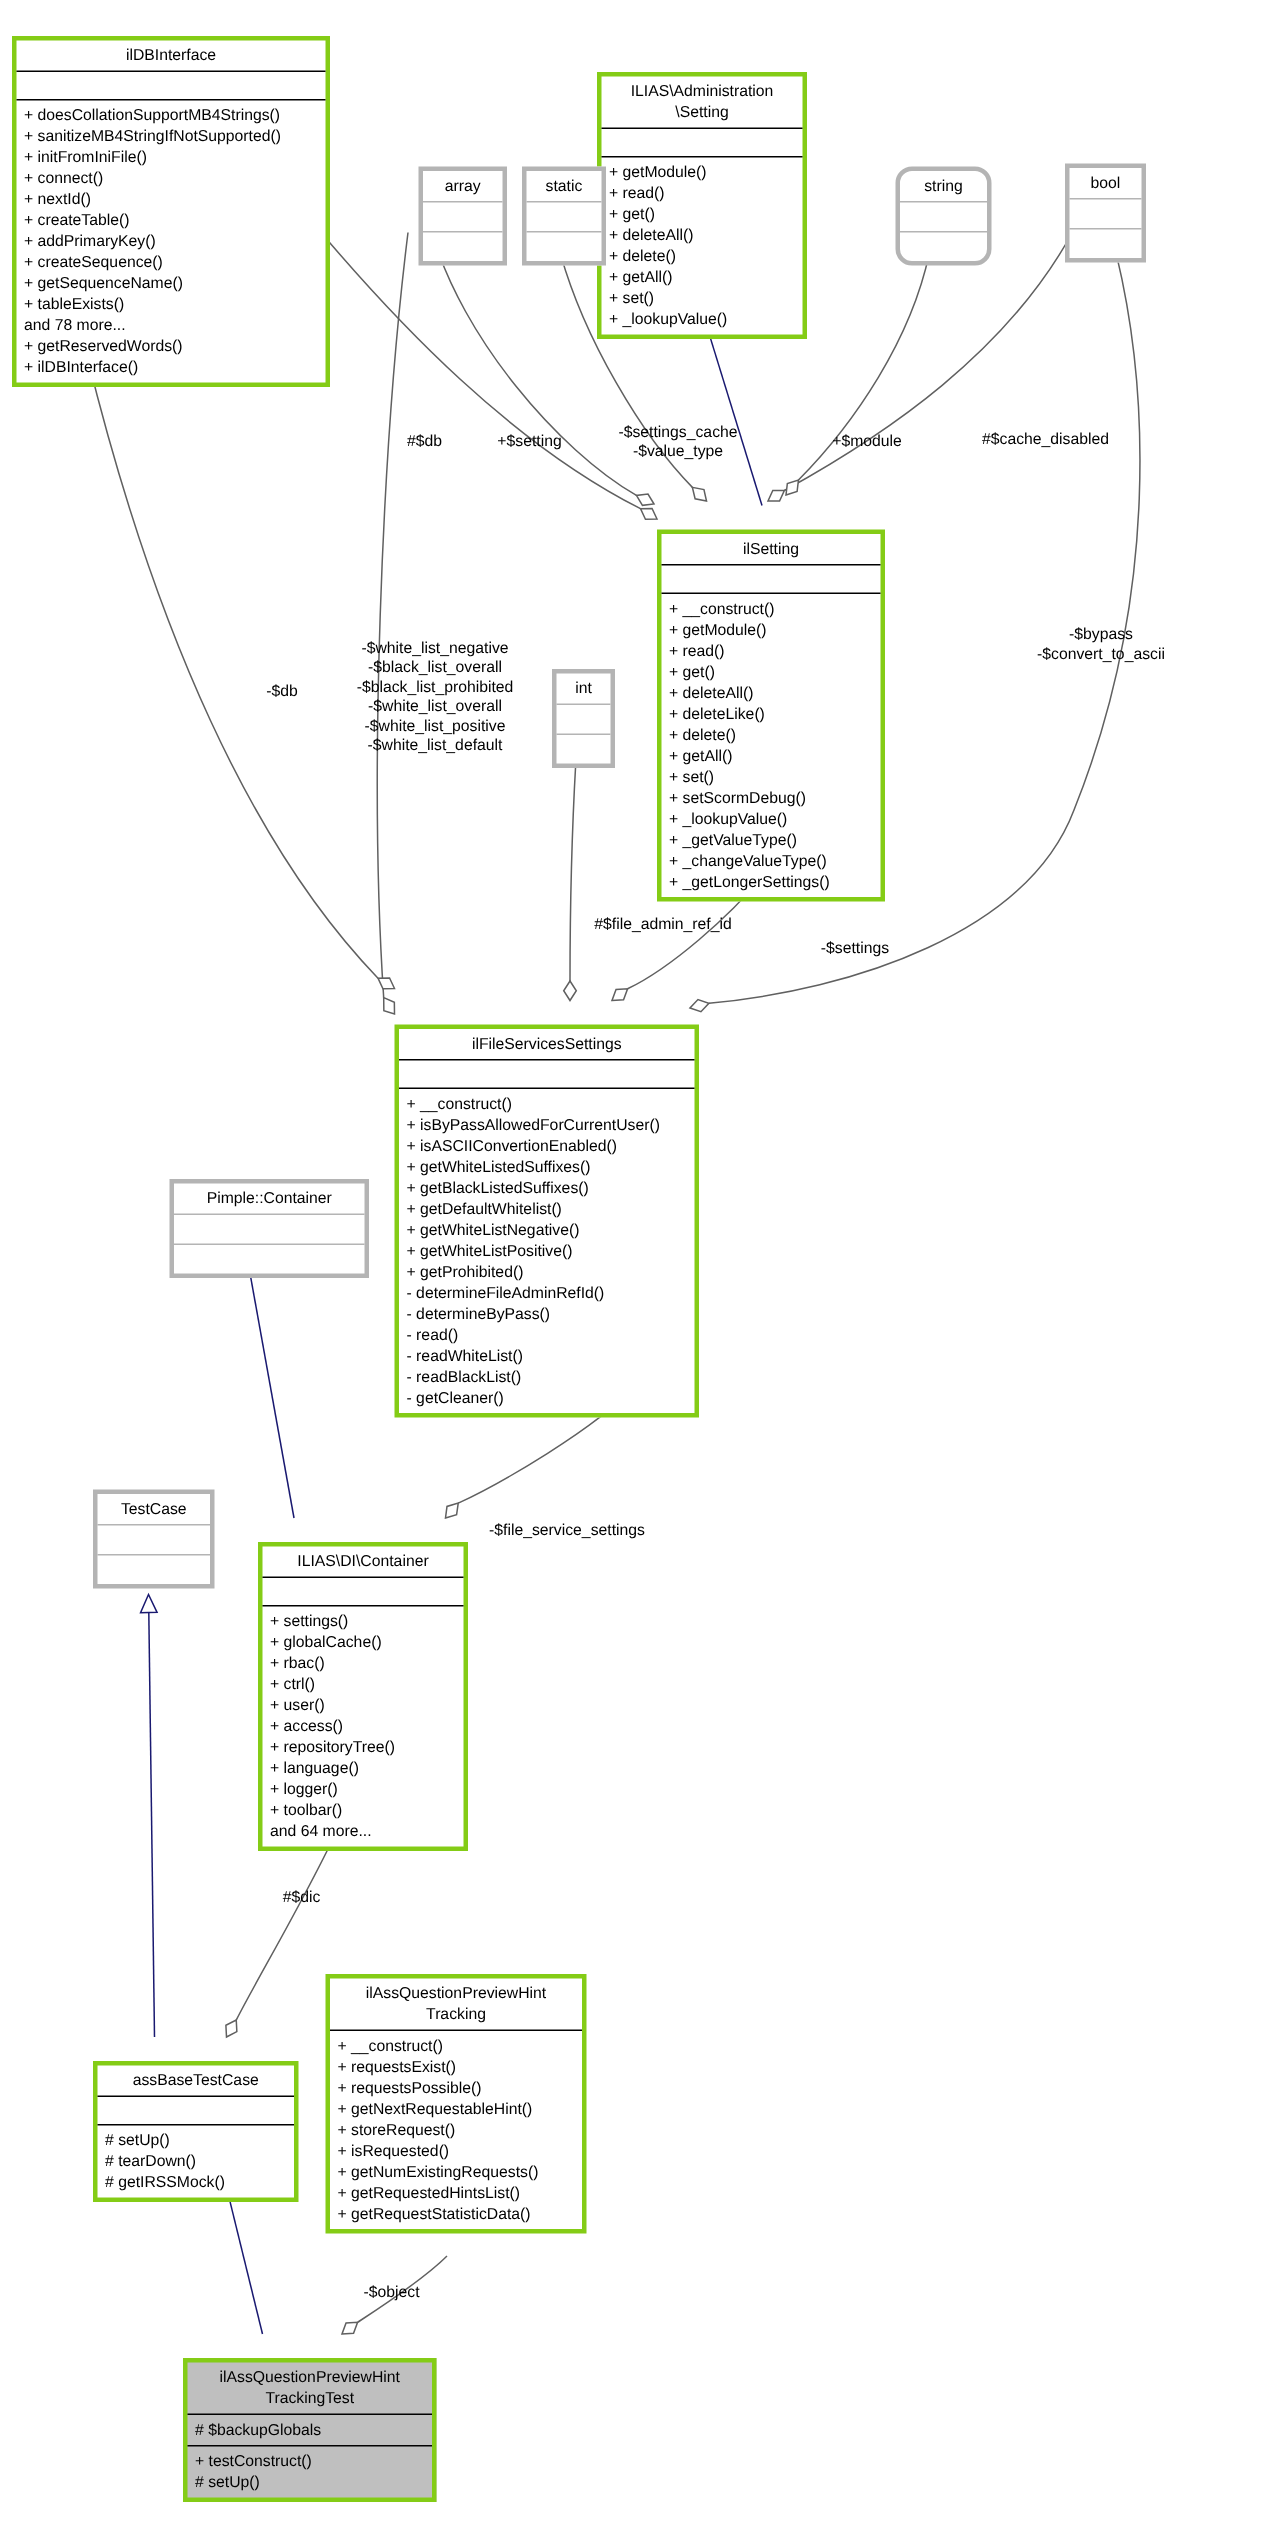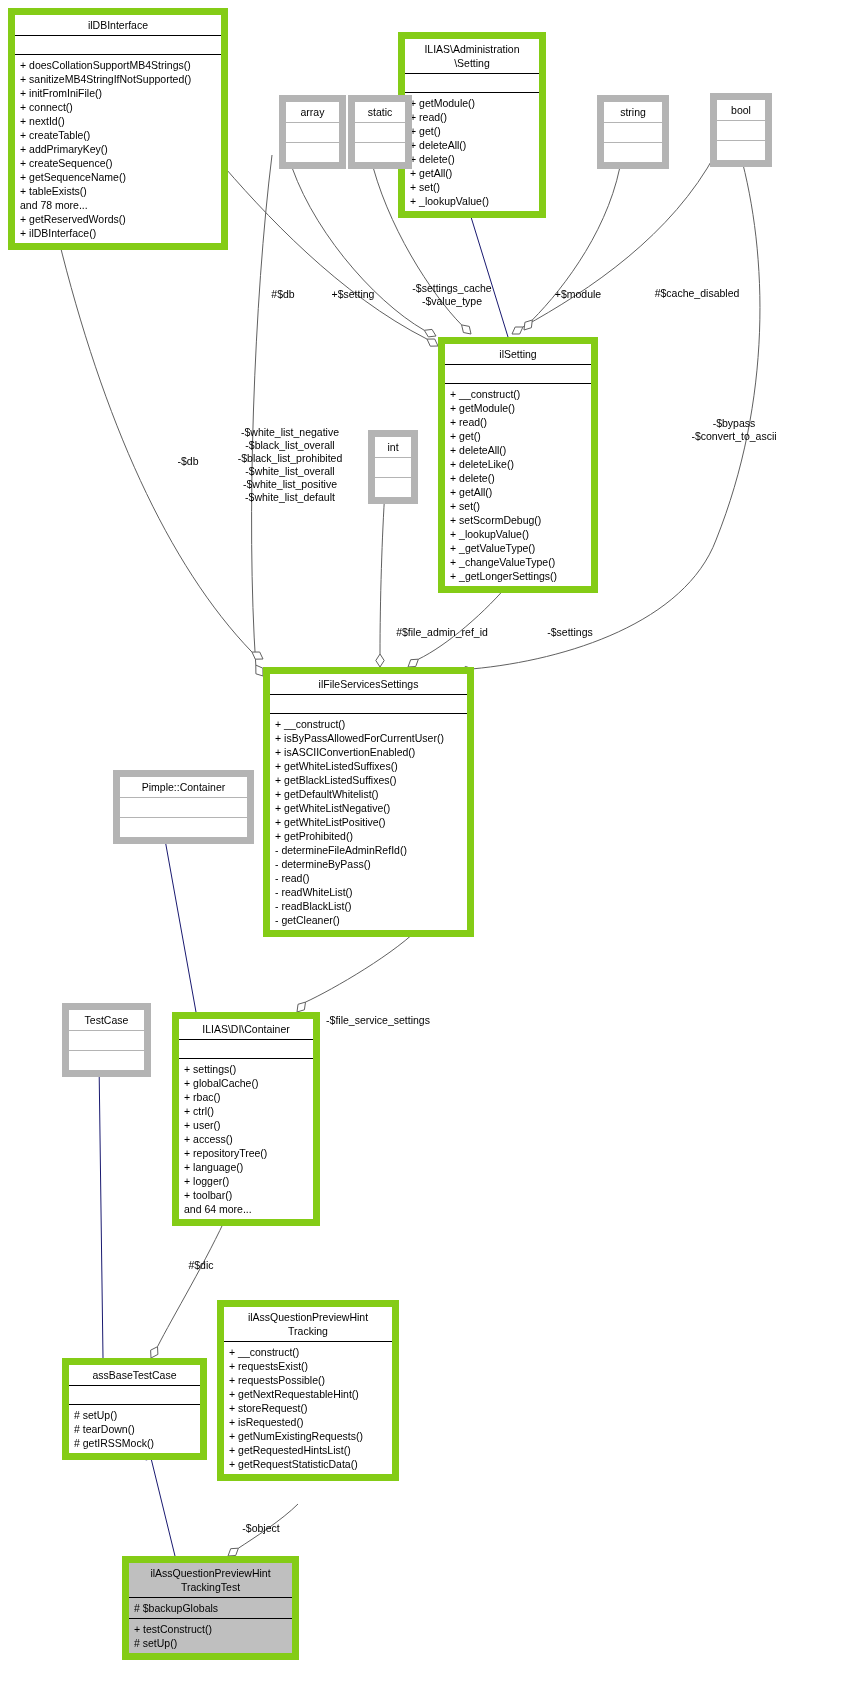--- a/index.html
+++ b/index.html
@@ -1,19 +1,19 @@
 <!DOCTYPE html>
 <html><head>
 <meta charset="utf-8">
 <style>
   html,body{margin:0;padding:0;background:#ffffff;}
   #diagram{position:relative;width:855px;height:1697px;background:#fff;overflow:hidden;
            font-family:"Liberation Sans","DejaVu Sans",sans-serif;color:#000;}
   #edges{position:absolute;left:0;top:0;}
-  .uml-class{position:absolute;background:#fff;border:7px solid #84cc16;font-size:10.5px;}
+  .uml-class{position:absolute;background:#fff;border:3px solid #84cc16;font-size:10.5px;margin-top:16px;}
   .uml-title{text-align:center;padding:3px 4px;line-height:14px;border-bottom:1px solid #000;white-space:nowrap;}
   .uml-attrs{border-bottom:1px solid #000;padding:3px 5px;}
   .uml-attrs.uml-emptyc{height:12px;padding:3px 5px;}
   .uml-methods{padding:3px 5px;}
   .uml-row{line-height:14px;white-space:nowrap;}
   .uml-class.type{border-color:#b4b4b4;}
   .uml-class.type .uml-title{border-color:#b4b4b4;}
   .uml-empty{height:19px;border-bottom:1px solid #b4b4b4;}
   .uml-empty:last-child{border-bottom:none;}
   .uml-class.highlight{background:#bfbfbf;}
@@ -115,21 +115,21 @@
         <div class="uml-empty"></div>
         <div class="uml-empty"></div>
       </div>
       <div class="uml-class type" style="left: 348px; top: 95px; width: 50px;">
         <div class="uml-title">
           <div>static</div>
         </div>
         <div class="uml-empty"></div>
         <div class="uml-empty"></div>
       </div>
-      <div class="uml-class type" style="left: 597px; top: 95px; width: 58px;">
+      <div class="uml-class type" style="left: 597px; top: 95px; width: 58px; border-radius: 11px;">
         <div class="uml-title">
           <div>string</div>
         </div>
         <div class="uml-empty"></div>
         <div class="uml-empty"></div>
       </div>
       <div class="uml-class type" style="left: 710px; top: 93px; width: 48px;">
         <div class="uml-title">
           <div>bool</div>
         </div>
@@ -207,21 +207,21 @@
           <div class="uml-row">+ ctrl()</div>
           <div class="uml-row">+ user()</div>
           <div class="uml-row">+ access()</div>
           <div class="uml-row">+ repositoryTree()</div>
           <div class="uml-row">+ language()</div>
           <div class="uml-row">+ logger()</div>
           <div class="uml-row">+ toolbar()</div>
           <div class="uml-row">and 64 more...</div>
         </div>
       </div>
-      <div class="uml-class type" style="left: 62px; top: 1003px; width: 75px;">
+      <div class="uml-class type" style="left: 62px; top: 977px; width: 75px;">
         <div class="uml-title">
           <div>TestCase</div>
         </div>
         <div class="uml-empty"></div>
         <div class="uml-empty"></div>
       </div>
       <div class="uml-class main" style="left: 62px; top: 1358px; width: 131px;">
         <div class="uml-title">
           <div>assBaseTestCase</div>
         </div>
@@ -286,21 +286,21 @@
         <div>-$black_list_overall</div>
         <div>-$black_list_prohibited</div>
         <div>-$white_list_overall</div>
         <div>-$white_list_positive</div>
         <div>-$white_list_default</div>
       </div>
       <div class="edge-label" style="left: 734px; top: 417px;">
         <div>-$bypass</div>
         <div>-$convert_to_ascii</div>
       </div>
-      <div class="edge-label" style="left: 442px; top: 626px;">
+      <div class="edge-label" style="left: 442px; top: 610px;">
         <div>#$file_admin_ref_id</div>
       </div>
       <div class="edge-label" style="left: 530px; top: 626px; margin-left: 40px;">
         <div>-$settings</div>
       </div>
       <div class="edge-label" style="left: 378px; top: 969px; margin-top: 45px;">
         <div>-$file_service_settings</div>
       </div>
       <div class="edge-label" style="left: 201px; top: 1259px;">
         <div>#$dic</div>

